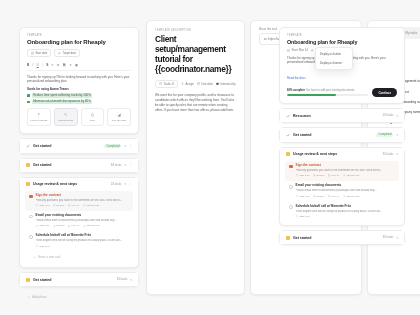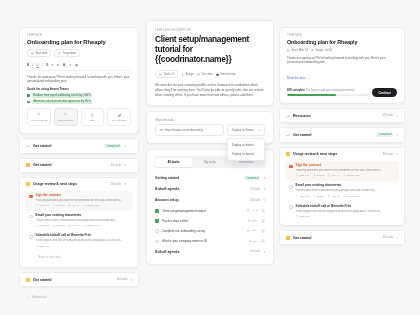--- a/index.html
+++ b/index.html
@@ -114,21 +114,21 @@
   .tm .gi { width: 2.6px; height: 2.6px; }
   .add-row {
     display:flex; align-items:center; gap:2.5px;
     padding: 4px 9px; font-size: 3px; color: #b4b4bc;
   }
 
   
   .panel-center {
     position: absolute; left: 146px; top: 20px;
     width: 128px; height: 275px;
-    display: flex; flex-direction: column; gap: 5px;
+    display: flex; flex-direction: row; gap: 5px;
   }
   .c-head { padding: 8px 8px 7px; }
   .c-eyebrow { font-size: 2.6px; color: #a2a2aa; letter-spacing: .2px; margin-bottom: 3px; }
   .c-title {
     font-size: 8.4px; font-weight: 700; color: #15151a;
     line-height: 1.18; letter-spacing: -.35px; margin-bottom: 5px;
   }
   .c-meta-row { display: flex; gap: 3px; margin-bottom: 5px; flex-wrap: nowrap; }
   .c-chip {
     display:flex; align-items:center; gap: 1.6px;

